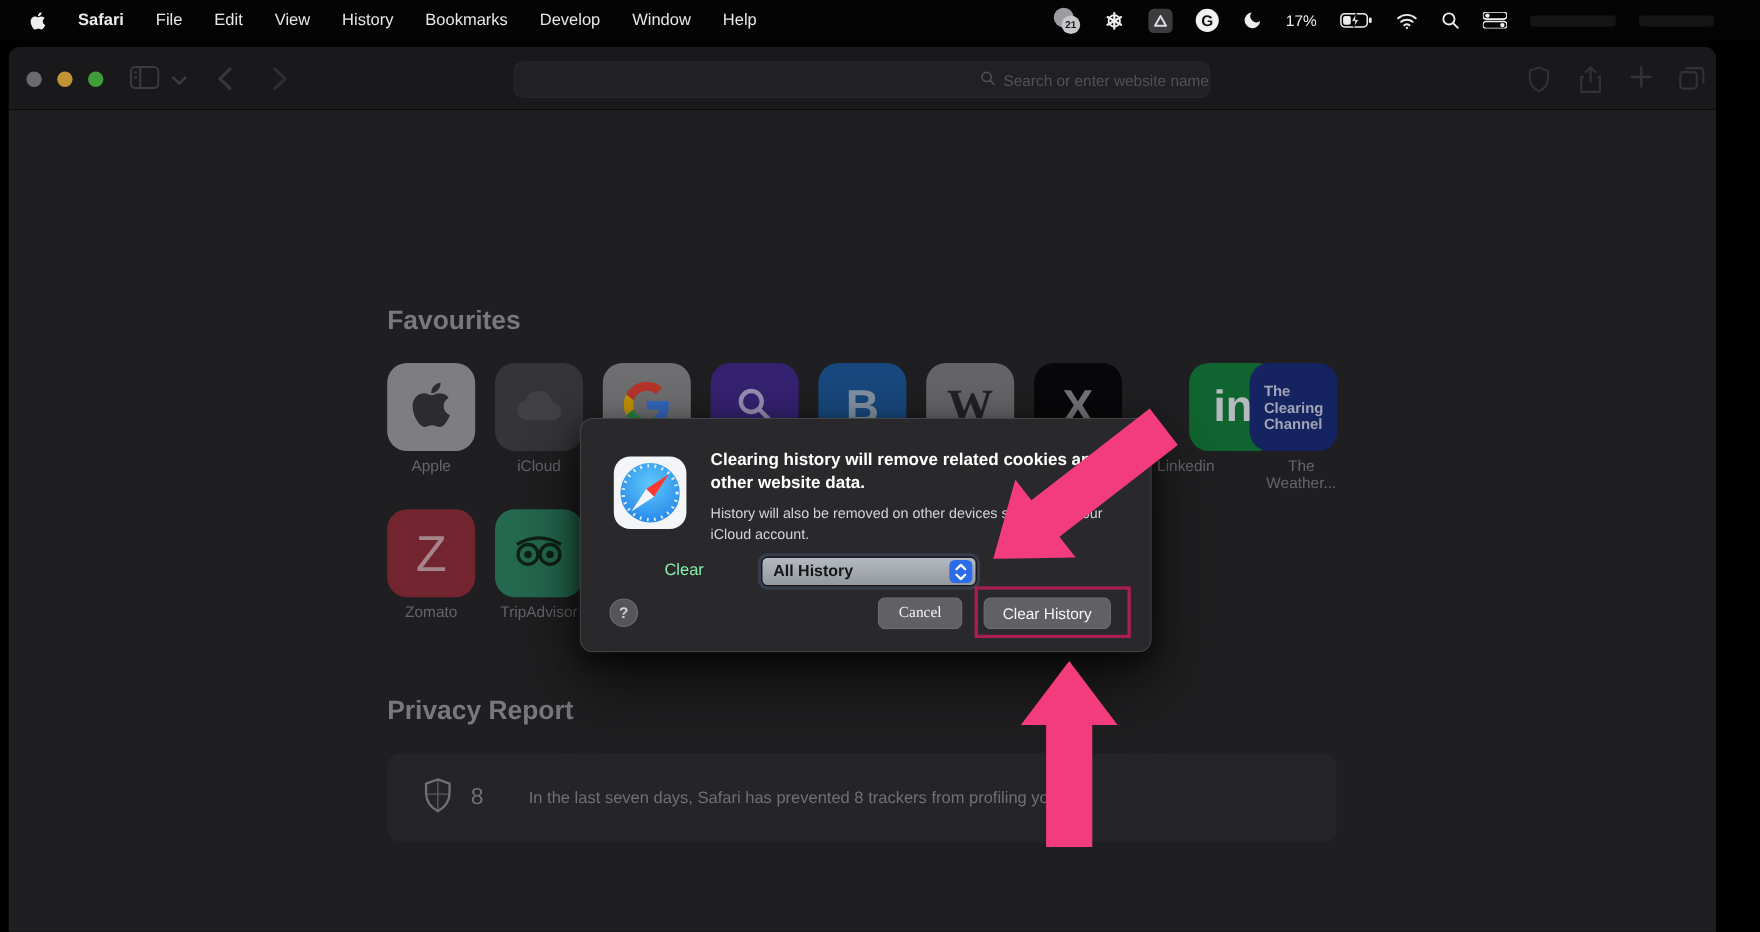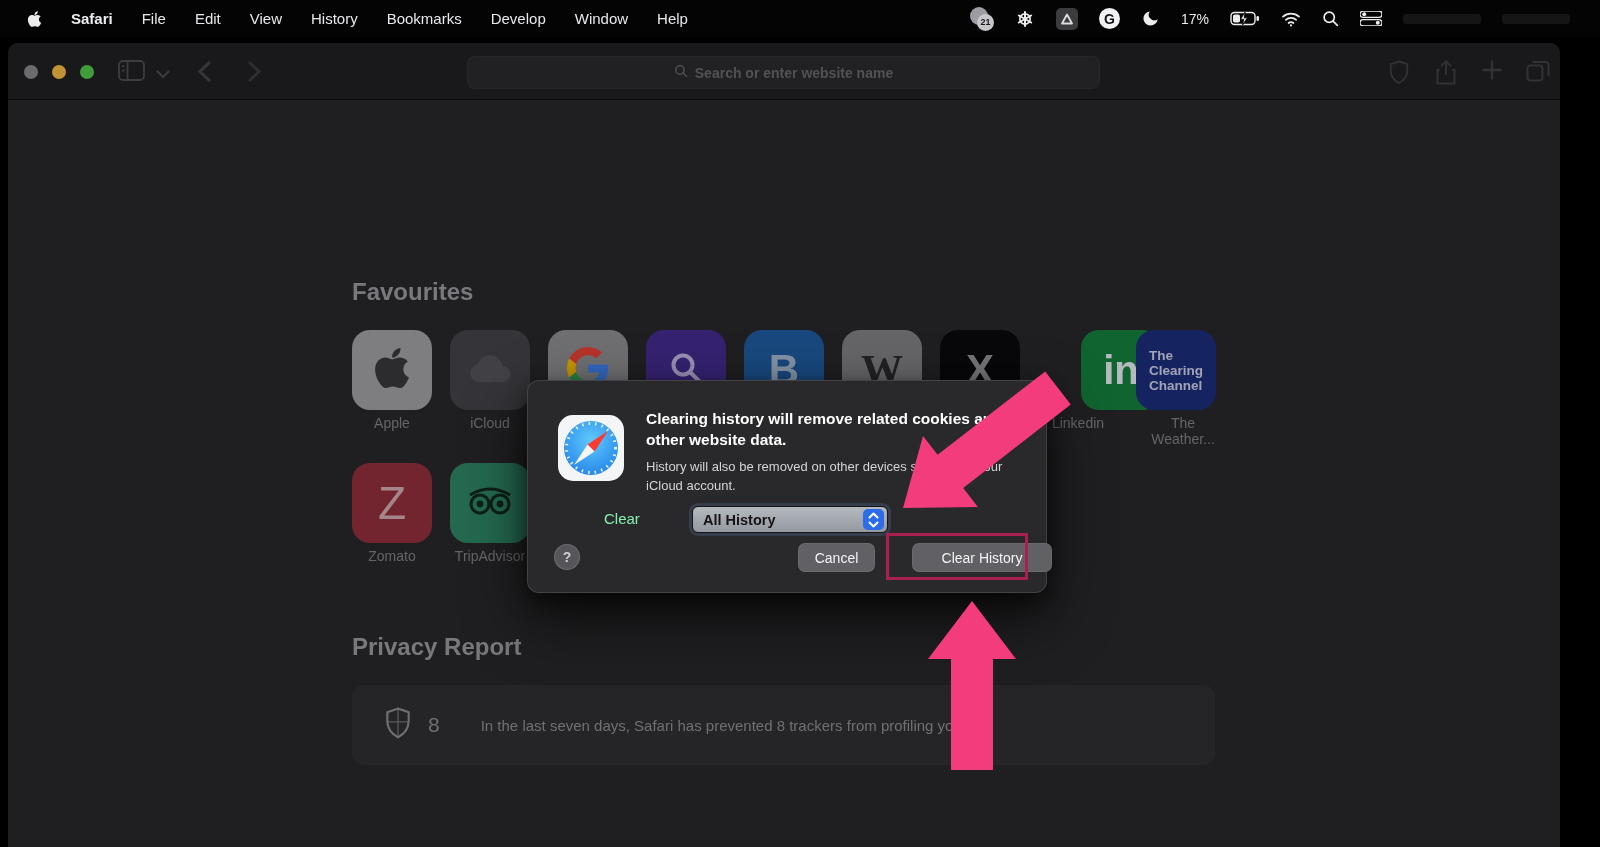--- a/index.html
+++ b/index.html
@@ -6,38 +6,38 @@
   html,body { width:1600px; height:847px; background:#000; overflow:hidden;
     font-family:"Liberation Sans", sans-serif; }
   #stage { position:absolute; inset:0; width:1600px; height:847px;border-radius:32px; }
 
   
   .menubar { position:absolute; left:0; top:0; width:1600px; height:37px; background:#040404;
     display:flex; align-items:center; color:#ededf0; font-size:15px; }
   .mb-left { display:flex; align-items:center; gap:29px; padding-left:27px; }
   .mb-app { font-weight:bold; }
   .mb-item { color:#e8e8ec; }
-  .mb-right { position:absolute; right:0; top:0; height:37px; display:flex; align-items:center; gap:21px; padding-right:30px; }
+  .mb-right { position:absolute; right:12px; top:0; height:37px; display:flex; align-items:center; gap:21px; padding-right:30px; }
   .st-icon { display:flex; align-items:center; justify-content:center; }
   .badge21 { position:relative; width:24px; height:24px; }
   .badge21 .back { position:absolute; left:0; top:0; width:18px; height:18px; border-radius:50%; background:#9d9da1; }
   .badge21 .front { position:absolute; right:0; bottom:0; width:17px; height:17px; border-radius:50%; background:#c7c7cb;
     color:#1c1c1e; font-size:9px; font-weight:bold; display:flex; align-items:center; justify-content:center; }
   .battery-text { font-size:14px; color:#ededf0; }
   .redacted { background:rgba(255,255,255,0.07); border-radius:3px; height:10px; }
 
   
   .window { position:absolute; left:8px; top:43px; width:1552px; height:804px;
     background:#28282b; border-radius:10px 10px 0 0; overflow:hidden; }
   .toolbar { position:absolute; left:0; top:0; width:1552px; height:57px; background:#202023;
     border-bottom:1px solid rgba(0,0,0,0.55); }
   .tl { position:absolute; top:65px; width:14px; height:14px; border-radius:50%; }
   .searchbar { position:absolute; left:467px; top:56px; width:633px; height:33px; border-radius:8px;
     background:rgba(255,255,255,0.05); border:1px solid rgba(255,255,255,0.04);
-    display:flex; align-items:center; justify-content:center; gap:7px; color:#69696e; font-size:14px;font-weight:bold; }
+    display:flex; align-items:center; justify-content:flex-end; gap:7px; color:#69696e; font-size:14px; }
   .tb-icon { position:absolute; top:60px; color:#48484c; }
 
   
   .sec-heading { position:absolute; font-size:24px; font-weight:bold; color:#9b9ba1; }
   .tile { position:absolute; width:80px; height:80px; border-radius:18px;
     display:flex; align-items:center; justify-content:center; overflow:hidden; }
   .tile-label { position:absolute; width:96px; text-align:center; font-size:14px; color:#828287; line-height:16px; }
   .weather-tile-text { color:#cdd2e8; font-weight:bold; font-size:13.5px; line-height:15px; padding-left:8px; width:70px; }
   .glyph { font-weight:bold; }
   .privacy-card { position:absolute; left:352px; top:685px; width:863px; height:80px; border-radius:12px;
@@ -61,22 +61,22 @@
     box-shadow:0 0 0 3px rgba(90,115,160,0.28); display:flex; align-items:center; }
   .popup-value { font-size:14.5px; font-weight:bold; color:#151517; margin-left:10px;text-align:right; }
   .popup-step { position:absolute; right:3px; top:2px; width:21px; height:21px; border-radius:5px;
     background:#2c6ce8; display:flex; flex-direction:column; align-items:center; justify-content:center; gap:2px; }
   .help-btn { position:absolute; left:26px; top:163px; width:26px; height:26px; border-radius:50%;
     background:#55555a; border:1px solid rgba(255,255,255,0.14); color:#cfcfd3;
     font-size:14px; font-weight:bold; display:flex; align-items:center; justify-content:center; }
   .dlg-btn { position:absolute; top:162px; height:29px; border-radius:7px; background:#606065;
     color:#f4f4f6; font-size:14px; display:flex; align-items:center; justify-content:center;
     border:1px solid rgba(255,255,255,0.07); }
-  .btn-cancel { left:270px; width:77px; }
-  .btn-confirm { left:384px; width:140px; }
+  .btn-cancel { left:270px; width:77px;font-family:Liberation Serif, serif; }
+  .btn-confirm { left:366px; width:116px; }
 
   .annot-rect { position:absolute; left:886px; top:533px; width:142px; height:47px;
     border:3px solid #a92050; }
   .annot-arrow { position:absolute; pointer-events:none; }
 </style>
 </head>
 <body>
 
 <div id="stage">
 

